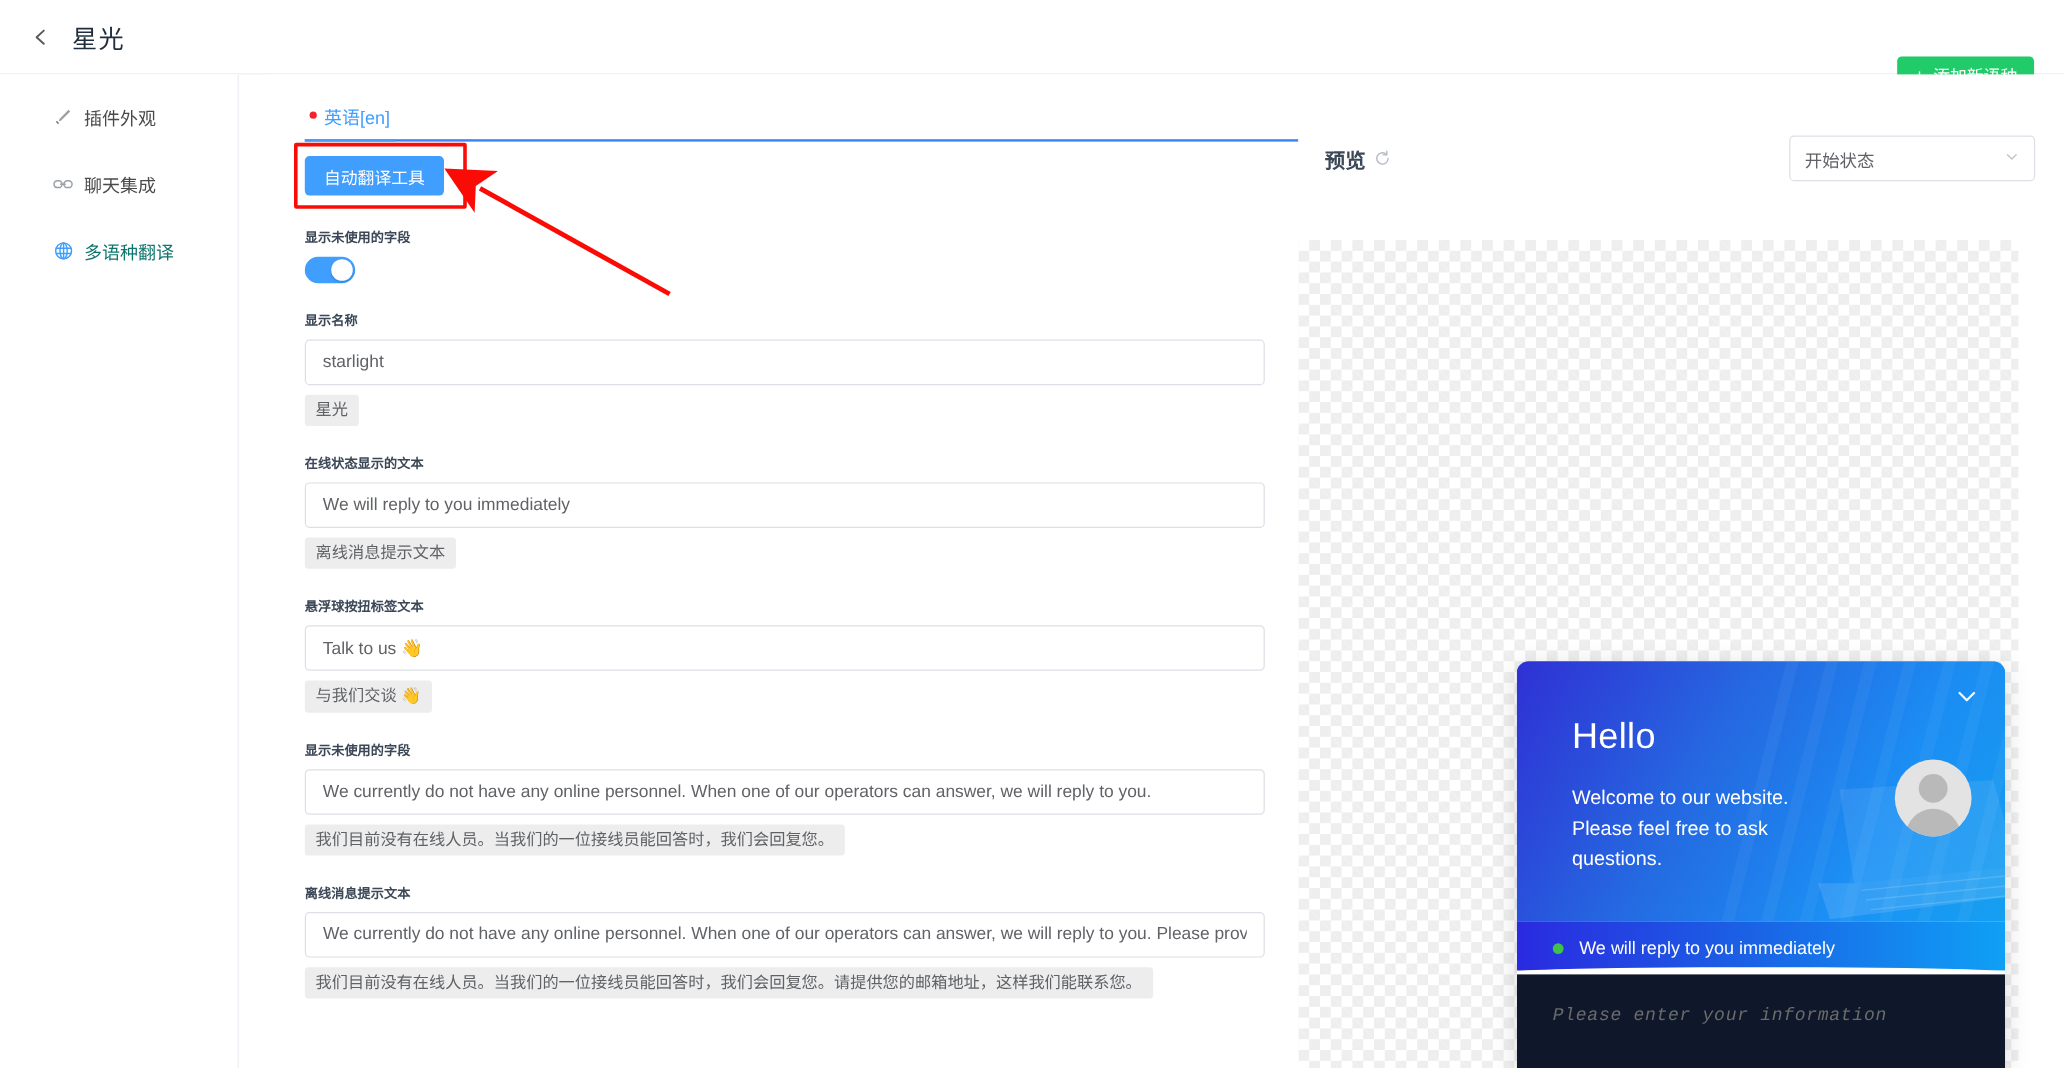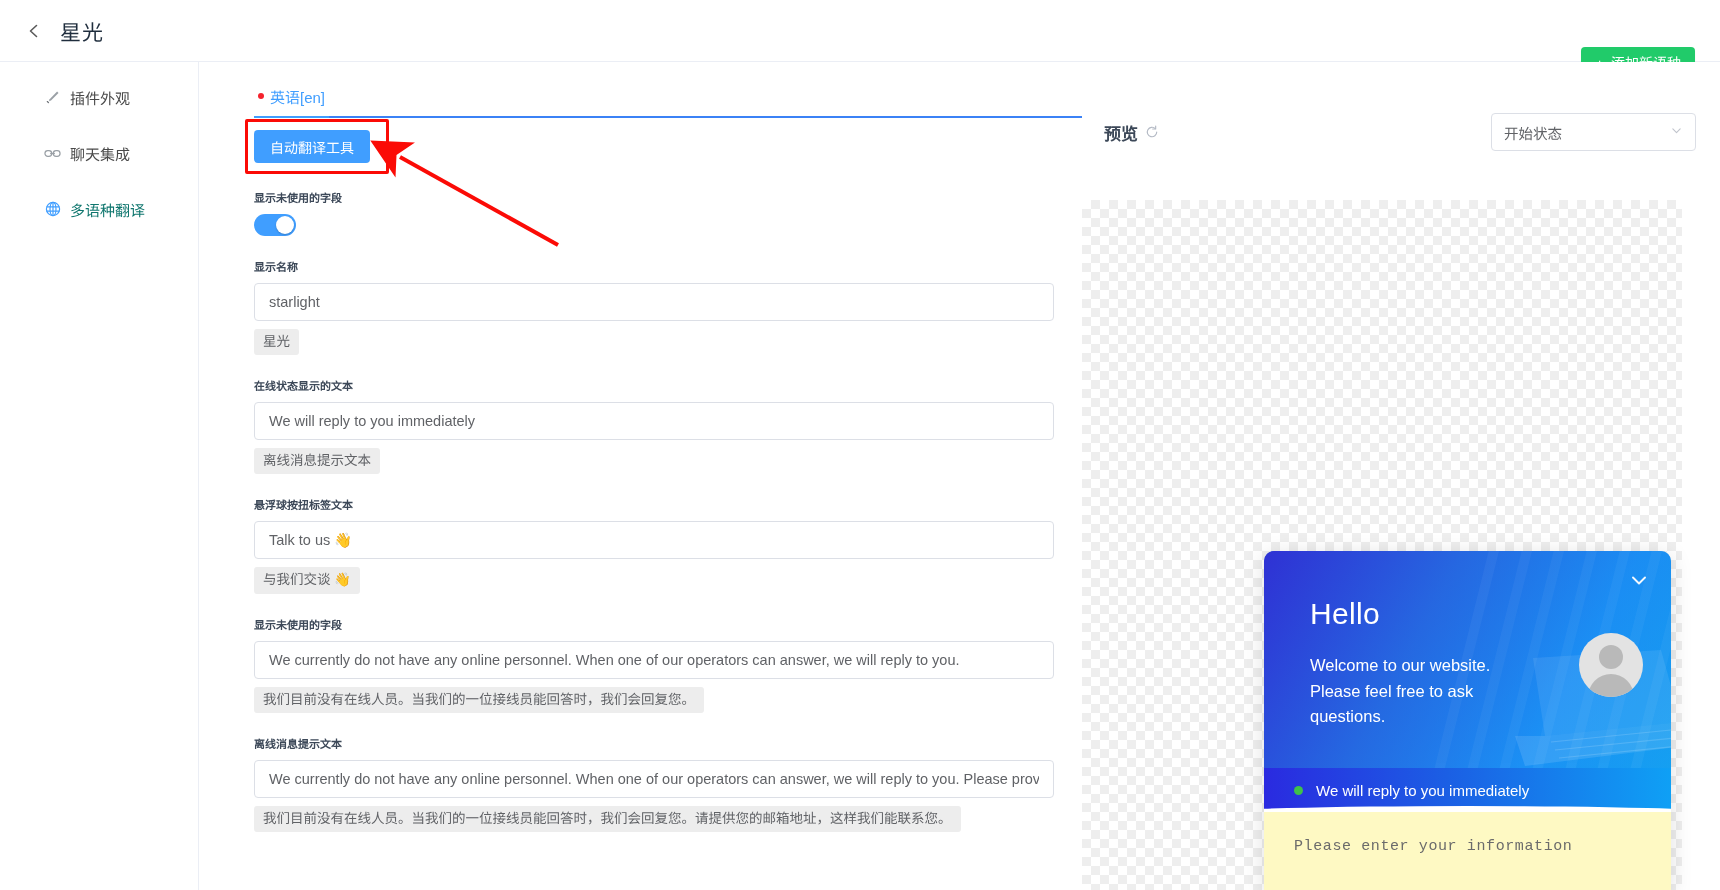--- a/index.html
+++ b/index.html
@@ -246,21 +246,21 @@
     padding-left: 30px; gap: 13px;
   }
   .chat-status::after {
     content:""; position:absolute; left:0; right:0; bottom:-1px; height: 14px;
     background:#fff;
     border-radius: 100% 100% 0 0 / 100% 100% 0 0;
     transform: translateY(7px) scaleX(1.25);
   }
   .status-dot { width: 9px; height: 9px; border-radius: 50%; background: #3fc14a; }
   .status-text { font-size: 15px; color: #fff; }
-  .chat-body { background: #fef9c3; height: 78px; position: relative; }
+  .chat-body { background: #0f172a; height: 78px; position: relative; font-style: italic; }
   .chat-placeholder {
     position: absolute; left: 30px; top: 26px;
     font-family: "Liberation Mono", "DejaVu Sans Mono", monospace;
     font-size: 15px; color: #6b6b6b; letter-spacing: .6px;
   }
 
   
   .red-arrow { position: absolute; left: 0; top: 0; width:1720px; height:890px; pointer-events:none; }
 </style>
 </head>

